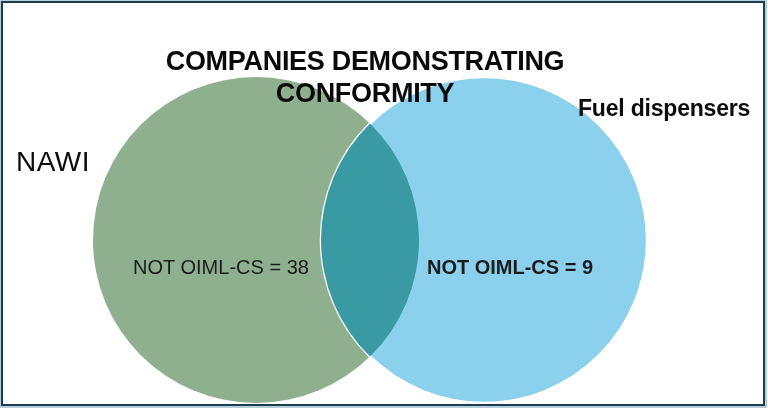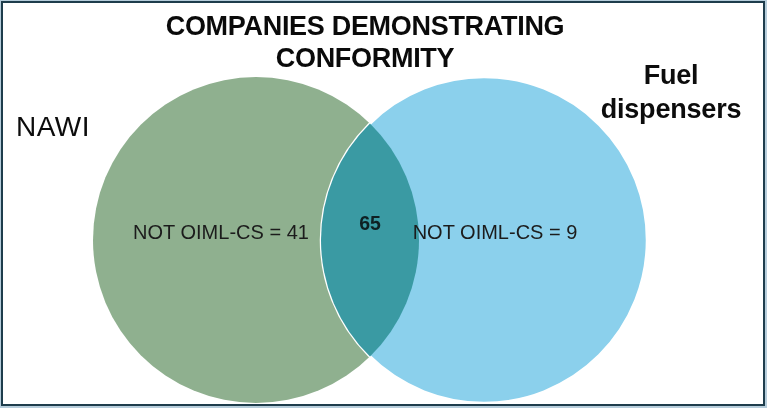--- a/index.html
+++ b/index.html
@@ -13,52 +13,51 @@
   }
   .frame {
     position: absolute;
     left: 1px; top: 1px; right: 3px; bottom: 9px;
     border: 2px solid #1E3D4C;
     box-shadow: 0 0 0 2px #B6CDDB;
     pointer-events: none;
     z-index: 5;
   }
   svg.venn { position: absolute; left: 0; top: 0; z-index: 1; }
-  .txt { position: absolute; z-index: 3; color: #0c0c0c; }
+  .txt { position: absolute; z-index: 3; color: #0c0c0c; margin-top: 35px; }
   .title {
     left: 130px; top: 11px; width: 470px;
     text-align: center;
     font-weight: bold;
     font-size: 27px;
     line-height: 1.17;
     letter-spacing: -0.3px;
     color: #0a0a0a;
   }
   .nawi {
     left: 16px; top: 111px;
     font-weight: normal;
     font-size: 28px;
     letter-spacing: 0.5px;
   }
   .fuel {
     left: 578px; top: 59px; width: 186px;
-    text-align: center;
     font-weight: bold;
-    font-size: 27px;
+    font-size: 23px;
     line-height: 1.25;
     letter-spacing: -0.2px;
   }
   .count {
     font-size: 20px;
     font-weight: 400;
     color: #1c1c1c;
     text-align: center;
   }
   .count-left  { left: 96px;  top: 221px; width: 250px; }
-  .count-right { left: 400px; top: 221px; width: 190px; }
+  .count-right { left: 415px; top: 221px; width: 190px; font-weight: bold; }
   .count-mid {
     left: 312px; top: 211px; width: 116px;
     text-align: center;
     font-size: 19.5px;
     font-weight: bold;
     line-height: 1.32;
     color: #0e2023;
   }
   .count-mid span { display: block; }
 </style>
@@ -72,19 +71,18 @@
   <circle cx="484" cy="240" r="163" stroke-width="2.5" fill="#8BD0EC" stroke="#FFFFFF"></circle>
   <path d="M 370 123.5 A 163 163 0 0 1 370 356.5 A 163 163 0 0 1 370 123.5 Z" fill="#3A9AA3"></path>
 </svg>
 
 <div class="txt title">COMPANIES DEMONSTRATING CONFORMITY</div>
 
 <div class="txt nawi">NAWI</div>
 
 <div class="txt fuel">Fuel dispensers</div>
 
-<div class="txt count count-left">NOT OIML-CS = 41</div>
+<div class="txt count count-left">NOT OIML-CS = 38</div>
 
 <div class="txt count-mid">
-  <span>65</span>
 </div>
 
 <div class="txt count count-right">NOT OIML-CS = 9</div>
 
 </body></html>

